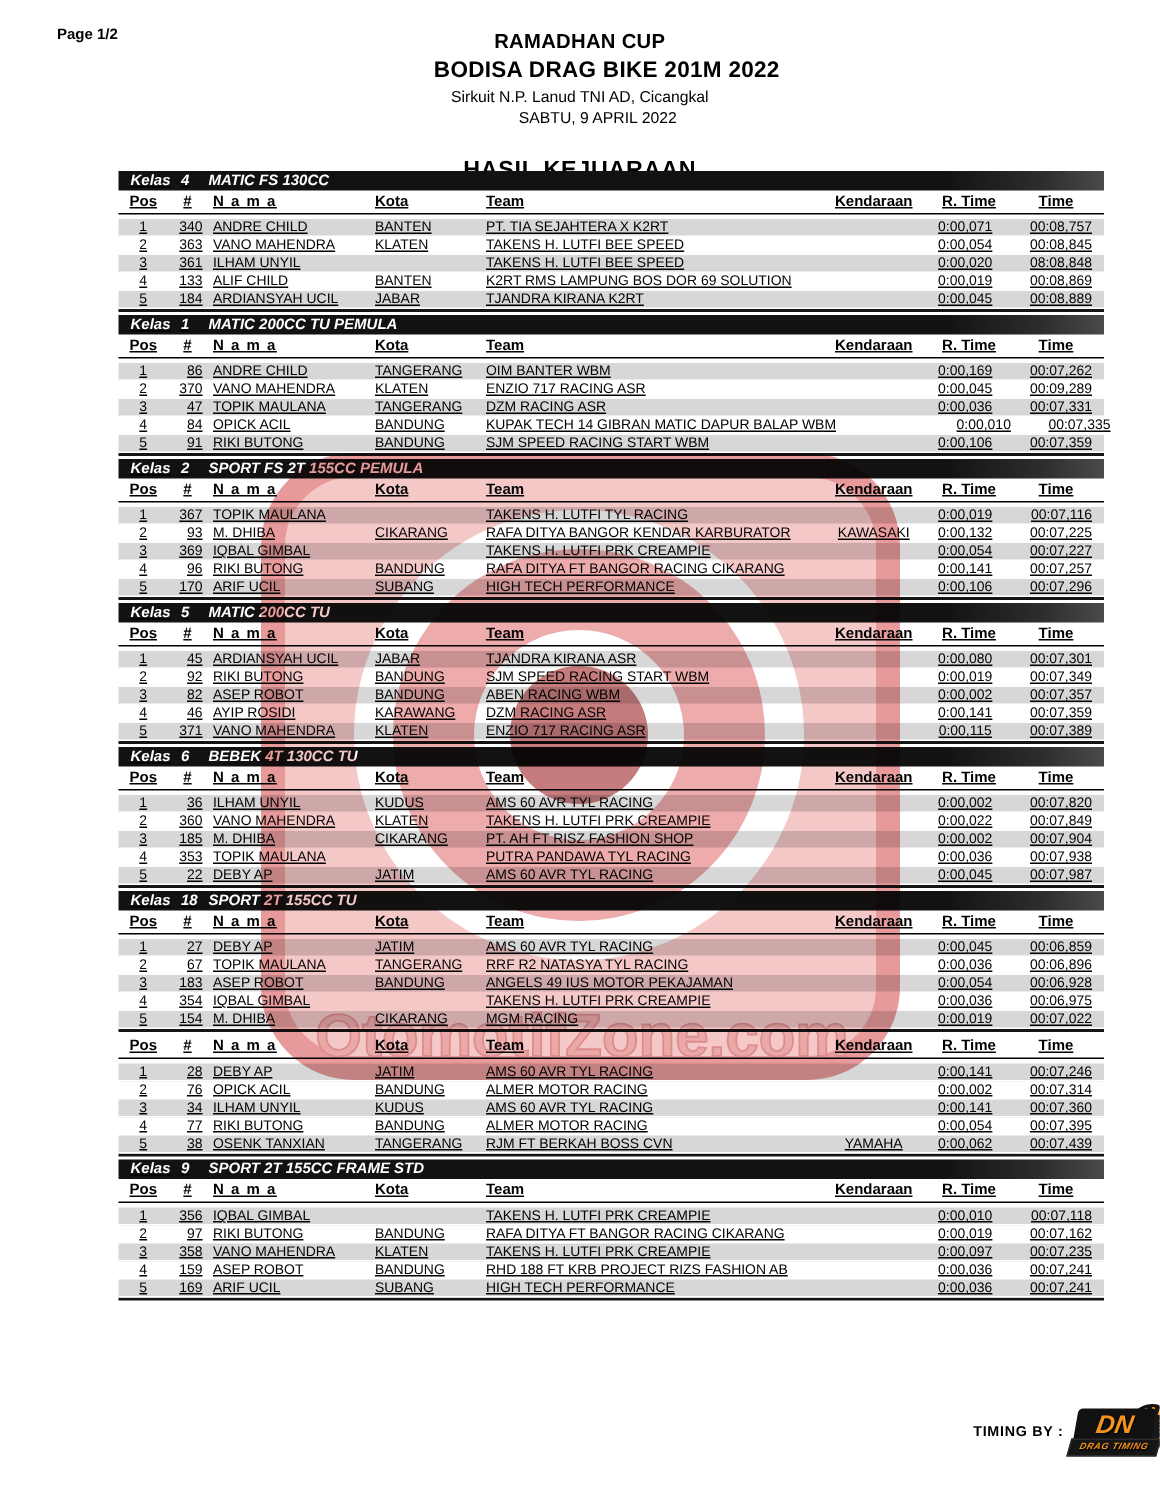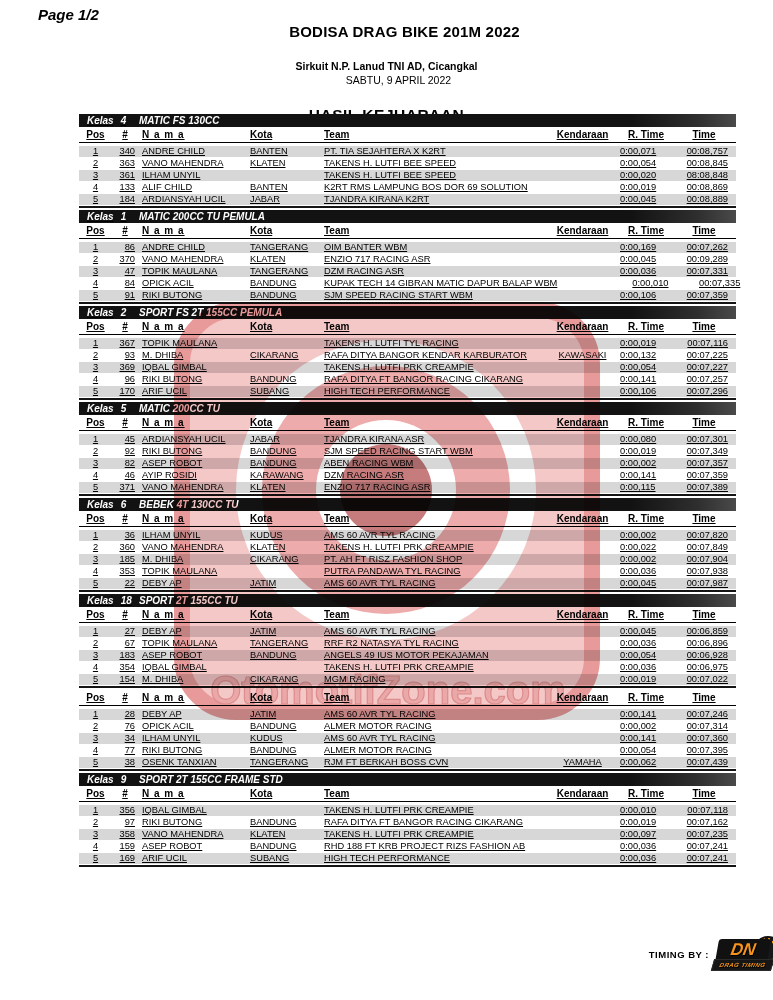--- a/index.html
+++ b/index.html
@@ -1,25 +1,25 @@
 <!DOCTYPE html>
 <html><head>
 <meta charset="utf-8">
 <style>
   html,body{margin:0;padding:0;}
   body{
     width:773px;height:1000px;position:relative;background:#ffffff;
     font-family:"Liberation Sans", sans-serif;color:#000;overflow:hidden;
     -webkit-font-smoothing:antialiased;
   }
-  .page-label{position:absolute;left:38px;top:6px;font-size:15px;font-weight:bold;font-style:italic;}
+  .page-label{position:absolute;left:38px;top:18px;font-size:10px;font-weight:bold;}
   .doc-header{position:absolute;top:20px;left:0;width:100%;text-align:center;}
   .t1{font-size:13.5px;font-weight:bold;letter-spacing:.2px;}
   .t2{font-size:15px;font-weight:bold;margin-top:3px;letter-spacing:.2px;padding-left:36px;}
-  .venue{font-size:10.5px;margin-top:20px;font-weight:bold;}
+  .venue{font-size:10.5px;margin-top:4px;}
   .date{font-size:10.5px;margin-top:2px;padding-left:24px;}
   .heading{font-size:15.5px;font-weight:bold;text-decoration:underline;margin-top:20px;letter-spacing:.5px;}
 
   .tables-container{position:absolute;top:114px;left:79px;width:657px;}
   .rtable{margin-bottom:2px;text-decoration:underline;}
   .kelas-bar{
     position:relative;height:13px;line-height:13px;color:#fff;
     background:linear-gradient(90deg,#121212 0%,#121212 84%,#2e2e2e 94%,#4a4a4a 100%);
     font-size:10px;font-weight:bold;font-style:italic;padding-left:8px;box-sizing:border-box;
   }
@@ -29,21 +29,21 @@
   .rows{margin-top:3px;border-bottom:2px solid #141414;}
   .row{display:flex;height:12px;line-height:11px;font-size:9.3px;box-sizing:border-box;border-bottom:1px solid #fff;}
   .row:nth-child(odd){background:#d7d7d7;}
   .cell{box-sizing:border-box;white-space:nowrap;overflow:visible;}
   .c-pos {flex:0 0 33px;text-align:center;}
   .c-num {flex:0 0 26px;text-align:right;padding-right:3px;}
   .c-nama{flex:0 0 110px;text-align:left;padding-left:4px;}
   .c-kota{flex:0 0 72px;text-align:left;padding-left:2px;}
   .c-team{flex:0 0 225px;text-align:left;padding-left:4px;}
   .c-ken {flex:0 0 75px;text-align:center;}
-  .c-rtime{flex:0 0 52px;text-align:left;padding-right:5px;}
+  .c-rtime{flex:0 0 52px;text-align:center;padding-right:5px;}
   .c-time{flex:0 0 64px;text-align:right;padding-right:8px;}
   .cols .c-num{text-align:center;padding-right:0;}
   .cols .c-nama{letter-spacing:1px;}
   .cols .c-ken{text-align:center;}
   .cols .c-rtime{text-align:center;padding-right:0;}
   .cols .c-time{text-align:center;padding-right:0;}
 
   .watermark{position:absolute;left:0;top:0;width:773px;height:1000px;pointer-events:none;mix-blend-mode:multiply;}
   .wm-text{font-family:"Liberation Sans",sans-serif;font-weight:bold;}
 
@@ -70,20 +70,21 @@
     transform:skewX(-6deg);color:#f7941d;font-size:6px;line-height:10px;font-weight:900;
     font-style:italic;letter-spacing:.5px;text-align:center;border:1px solid #2b2b2b;
   }
 </style>
 </head>
 <body>
 
 <div class="page-label">Page 1/2</div>
 
 <div class="doc-header">
+  <div class="t1">RAMADHAN CUP</div>
   <div class="t2">BODISA DRAG BIKE 201M 2022</div>
   <div class="venue">Sirkuit N.P. Lanud TNI AD, Cicangkal</div>
   <div class="date">SABTU, 9 APRIL 2022</div>
   <div class="heading">HASIL KEJUARAAN</div>
 </div>
 
 <div class="tables-container">
     <div class="rtable">
       <div class="kelas-bar"><span>Kelas</span><span class="kelas-no">4</span><span class="kelas-name">MATIC FS 130CC</span></div>
       <div class="cols">

